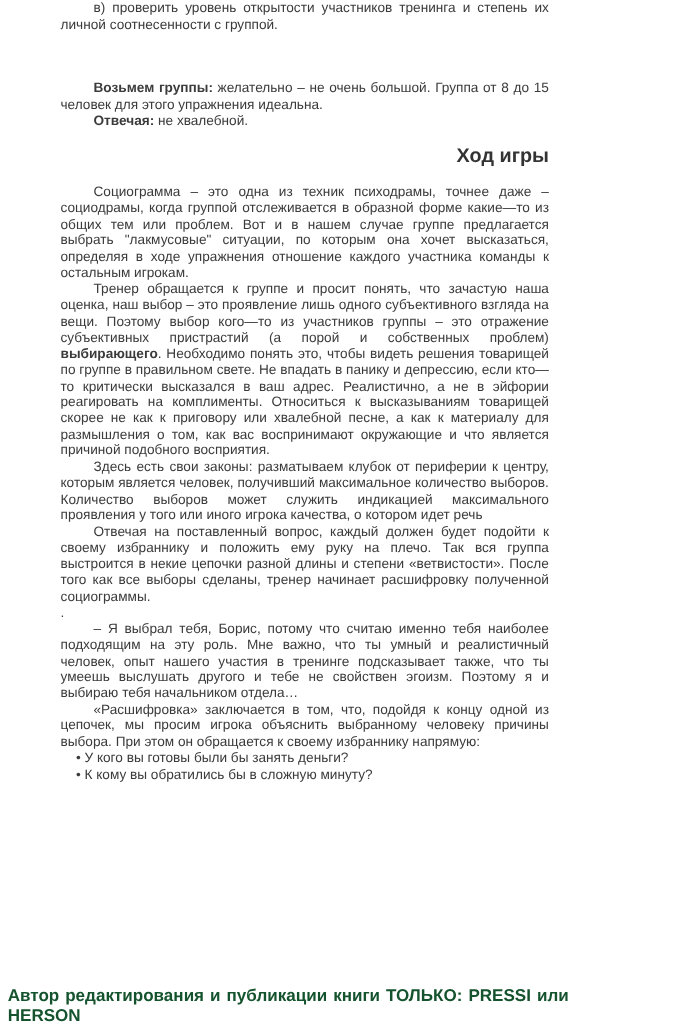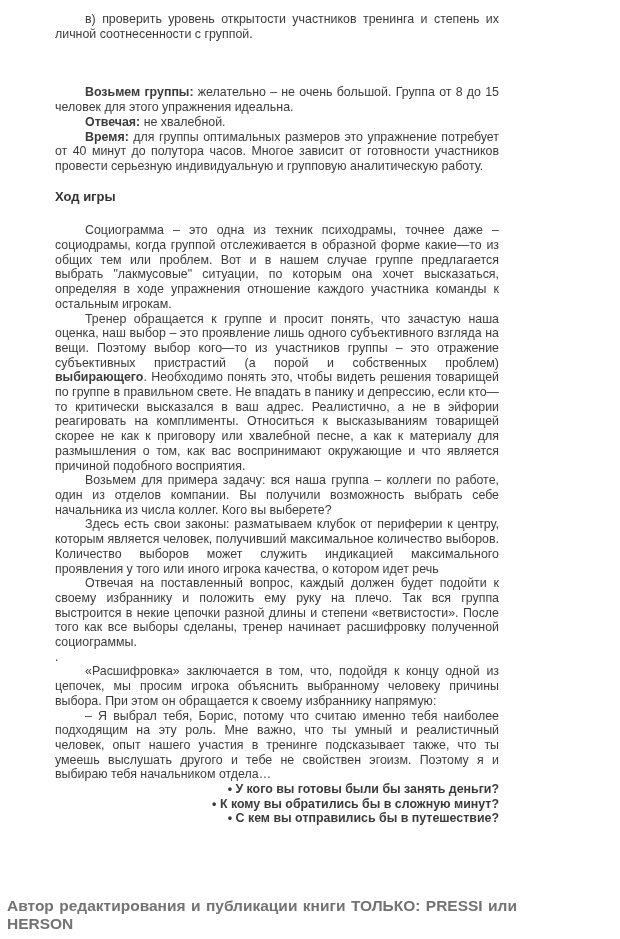--- a/index.html
+++ b/index.html
@@ -6,95 +6,91 @@
     margin: 0;
     padding: 0;
     background: #ffffff;
   }
   .page {
     position: relative;
     width: 524px;
     height: 939px;
     box-sizing: border-box;
     background: #ffffff;
-    padding: 12px 25px 0 55px;
+    padding: 0 25px 0 55px;
     font-family: "Liberation Sans", sans-serif;
     font-size: 12.4px;
     line-height: 14.7px;
     color: #3b3b3b;
     text-align: justify;
     overflow: hidden;
   }
   .para {
     margin: 0;
     text-indent: 30px;
   }
   .para.no-indent {
     text-indent: 0;
   }
   .spacer-a { height: 44px; }
   .spacer-b { height: 16px; }
   .spacer-c { height: 19px; }
   .heading {
     margin: 0;
-    font-size: 13px;
+    font-size: 18px;
     font-weight: bold;
     color: #333333;
-    text-align: left;
+    text-align: right;
   }
   .bullet {
     margin: 0;
     text-indent: 14px;
-    text-align: right;
-    font-weight: bold;
+    text-align: left;
   }
   .footer {
     position: absolute;
     left: 0;
     right: 0;
     bottom: 6px;
     padding: 0 7px;
     font-size: 15.5px;
     font-weight: bold;
-    color: #737373;
+    color: #14532d;
     text-align: justify;
     text-align-last: justify;
     line-height: 18px;
   }
 </style>
 </head>
 <body>
 
 <div class="page">
 
   <p class="para">в) проверить уровень открытости участников тренинга и степень их личной соотнесенности с группой.</p>
 
   <div class="spacer-a"></div>
 
   <p class="para"><b>Возьмем группы:</b><span> желательно – не очень большой. Группа от 8 до 15 человек для этого упражнения идеальна.</span></p>
   <p class="para"><b>Отвечая:</b><span> не хвалебной.</span></p>
-  <p class="para"><b>Время:</b><span> для группы оптимальных размеров это упражнение потребует от 40 минут до полутора часов. Многое зависит от готовности участников провести серьезную индивидуальную и групповую аналитическую работу.</span></p>
 
   <div class="spacer-b"></div>
 
   <h2 class="heading">Ход игры</h2>
 
   <div class="spacer-c"></div>
 
   <p class="para">Социограмма – это одна из техник психодрамы, точнее даже – социодрамы, когда группой отслеживается в образной форме какие—то из общих тем или проблем. Вот и в нашем случае группе предлагается выбрать "лакмусовые" ситуации, по которым она хочет высказаться, определяя в ходе упражнения отношение каждого участника команды к остальным игрокам.</p>
 
   <p class="para"><span>Тренер обращается к группе и просит понять, что зачастую наша оценка, наш выбор – это проявление лишь одного субъективного взгляда на вещи. Поэтому выбор кого—то из участников группы – это отражение субъективных пристрастий (а порой и собственных проблем) </span><b>выбирающего</b><span>. Необходимо понять это, чтобы видеть решения товарищей по группе в правильном свете. Не впадать в панику и депрессию, если кто—то критически высказался в ваш адрес. Реалистично, а не в эйфории реагировать на комплименты. Относиться к высказываниям товарищей скорее не как к приговору или хвалебной песне, а как к материалу для размышления о том, как вас воспринимают окружающие и что является причиной подобного восприятия.</span></p>
 
-  <p class="para">Возьмем для примера задачу: вся наша группа – коллеги по работе, один из отделов компании. Вы получили возможность выбрать себе начальника из числа коллег. Кого вы выберете?</p>
   <p class="para">Здесь есть свои законы: разматываем клубок от периферии к центру, которым является человек, получивший максимальное количество выборов. Количество выборов может служить индикацией максимального проявления у того или иного игрока качества, о котором идет речь</p>
   <p class="para">Отвечая на поставленный вопрос, каждый должен будет подойти к своему избраннику и положить ему руку на плечо. Так вся группа выстроится в некие цепочки разной длины и степени «ветвистости». После того как все выборы сделаны, тренер начинает расшифровку полученной социограммы.</p>
   <p class="para no-indent">.</p>
+  <p class="para">– Я выбрал тебя, Борис, потому что считаю именно тебя наиболее подходящим на эту роль. Мне важно, что ты умный и реалистичный человек, опыт нашего участия в тренинге подсказывает также, что ты умеешь выслушать другого и тебе не свойствен эгоизм. Поэтому я и выбираю тебя начальником отдела…</p>
   <p class="para">«Расшифровка» заключается в том, что, подойдя к концу одной из цепочек, мы просим игрока объяснить выбранному человеку причины выбора. При этом он обращается к своему избраннику напрямую:</p>
-  <p class="para">– Я выбрал тебя, Борис, потому что считаю именно тебя наиболее подходящим на эту роль. Мне важно, что ты умный и реалистичный человек, опыт нашего участия в тренинге подсказывает также, что ты умеешь выслушать другого и тебе не свойствен эгоизм. Поэтому я и выбираю тебя начальником отдела…</p>
 
 
   <p class="bullet">• У кого вы готовы были бы занять деньги?</p>
-  <p class="bullet">• К кому вы обратились бы в сложную минут?</p>
-  <p class="bullet">• С кем вы отправились бы в путешествие?</p>
+  <p class="bullet">• К кому вы обратились бы в сложную минуту?</p>
 
   <div class="footer">Автор редактирования и публикации книги ТОЛЬКО: PRESSI или HERSON</div>
 
 </div>
 
 </body></html>

